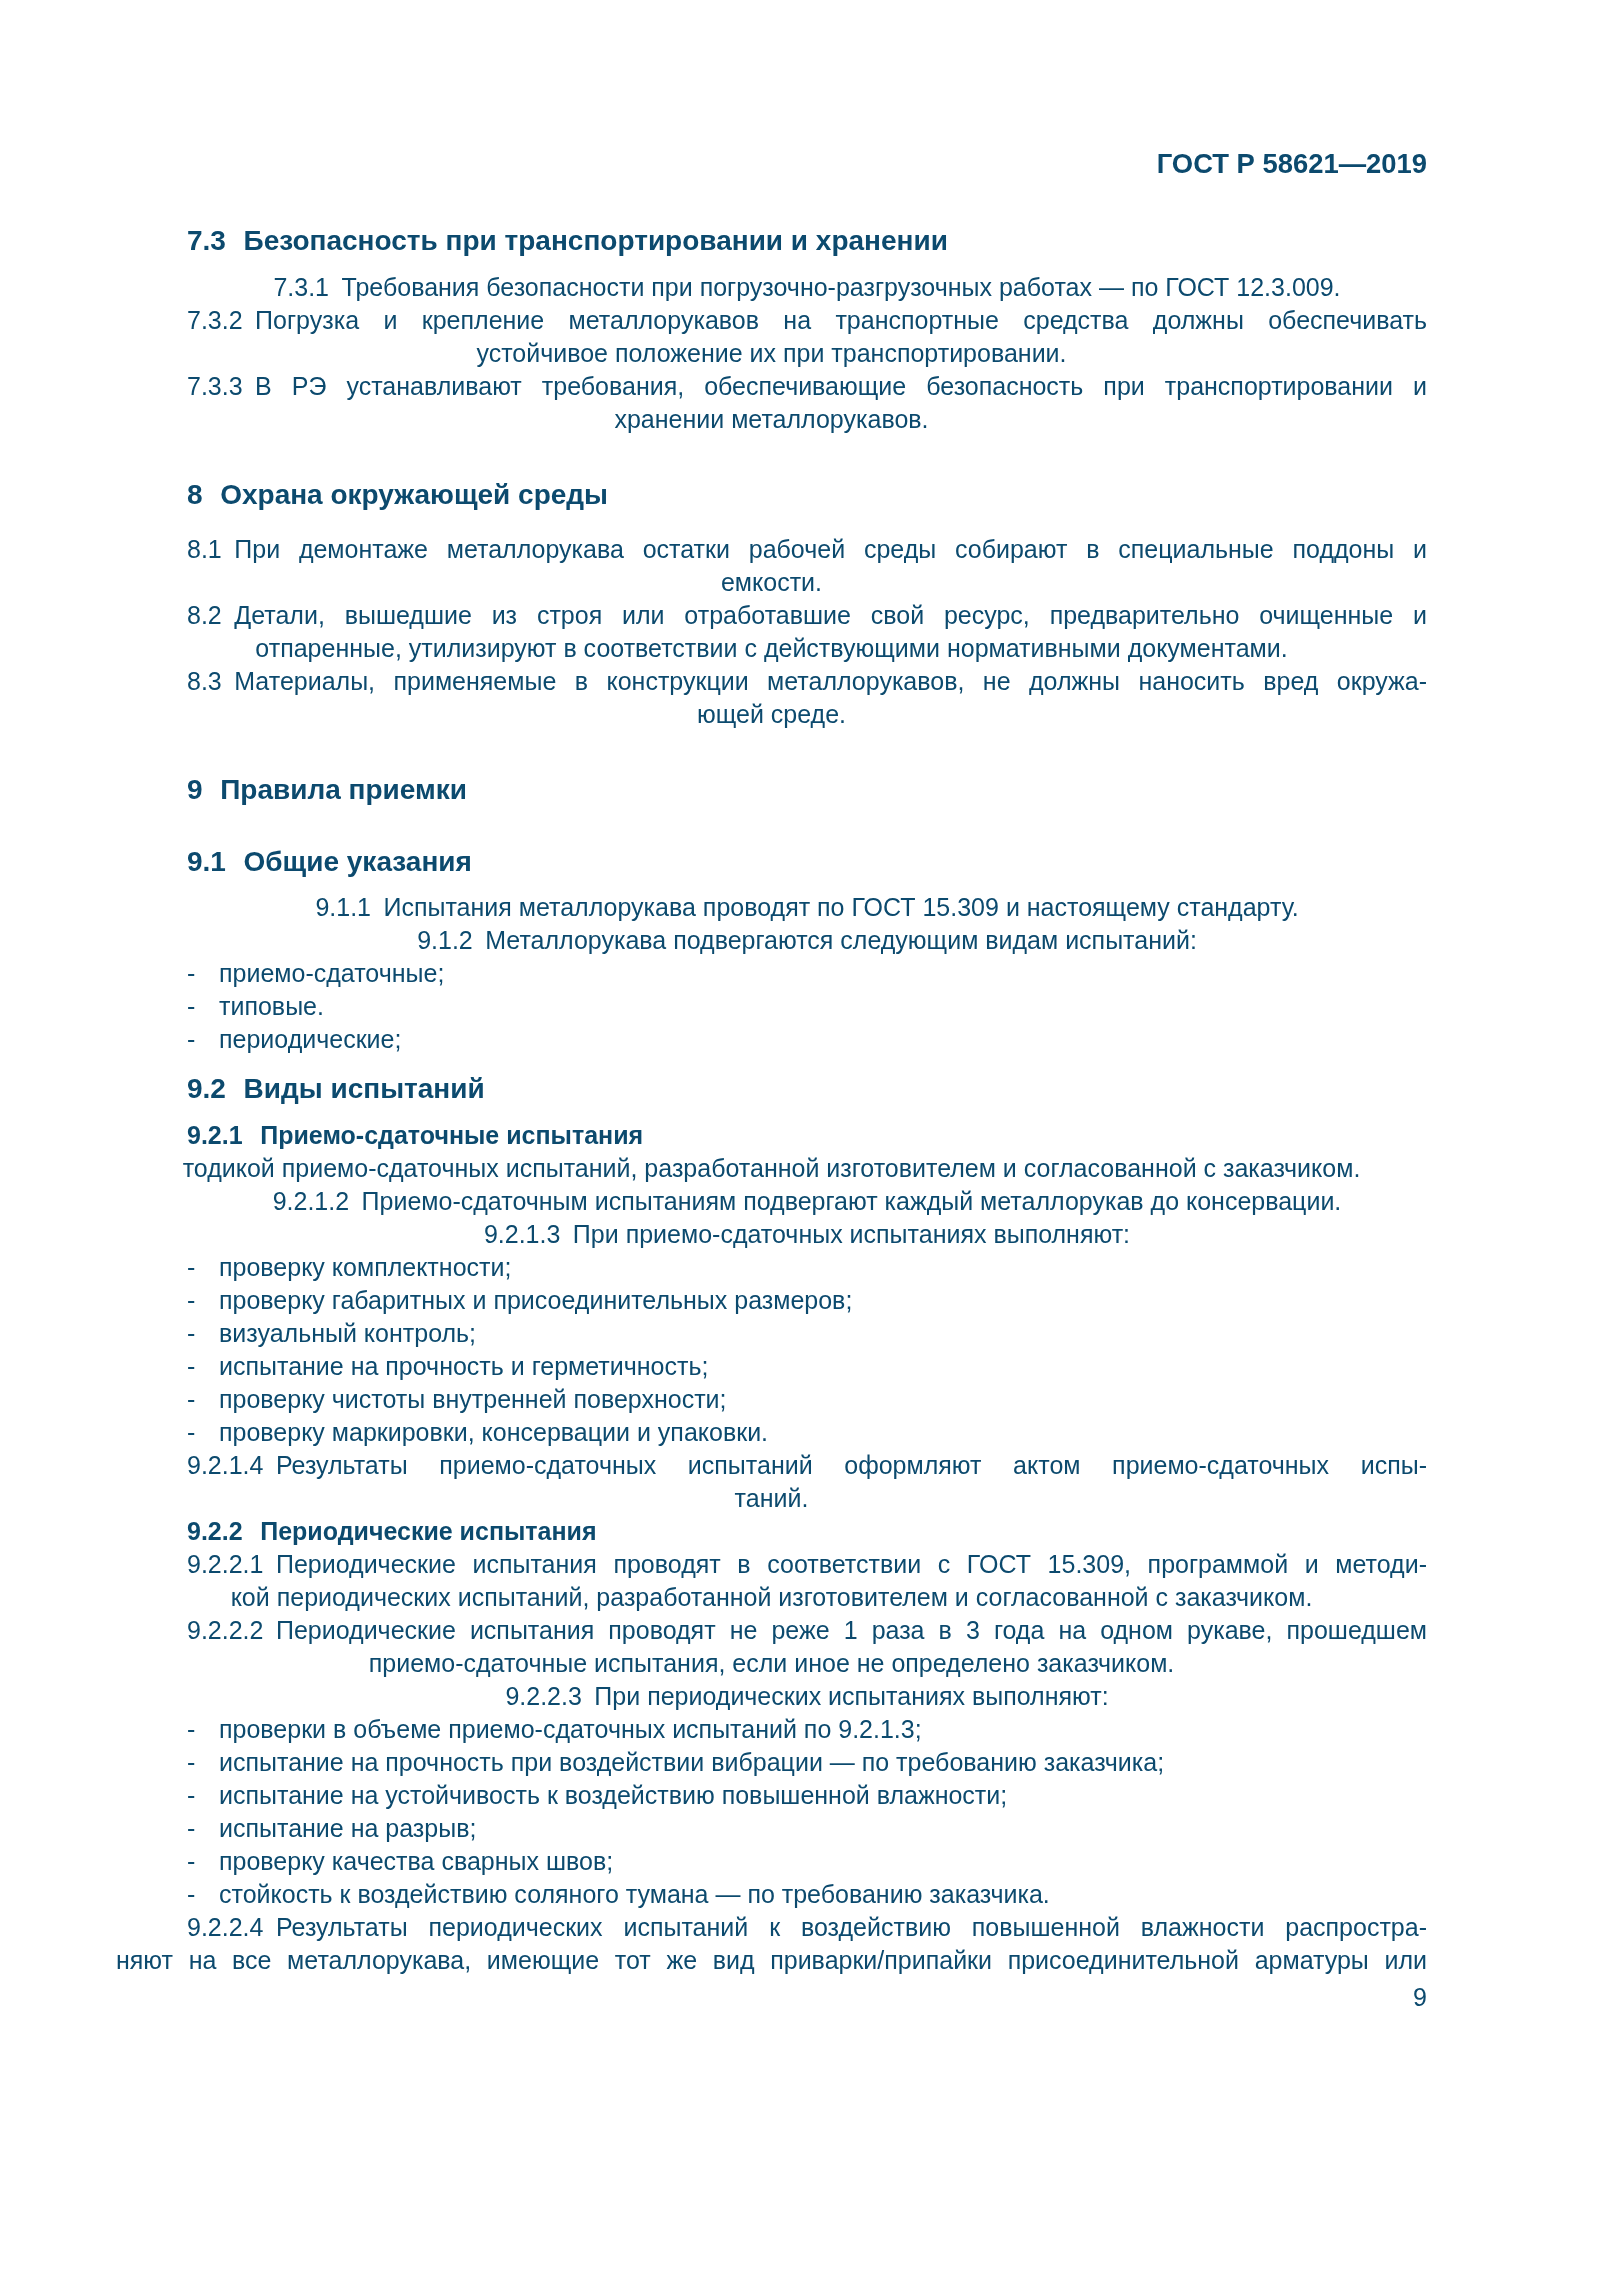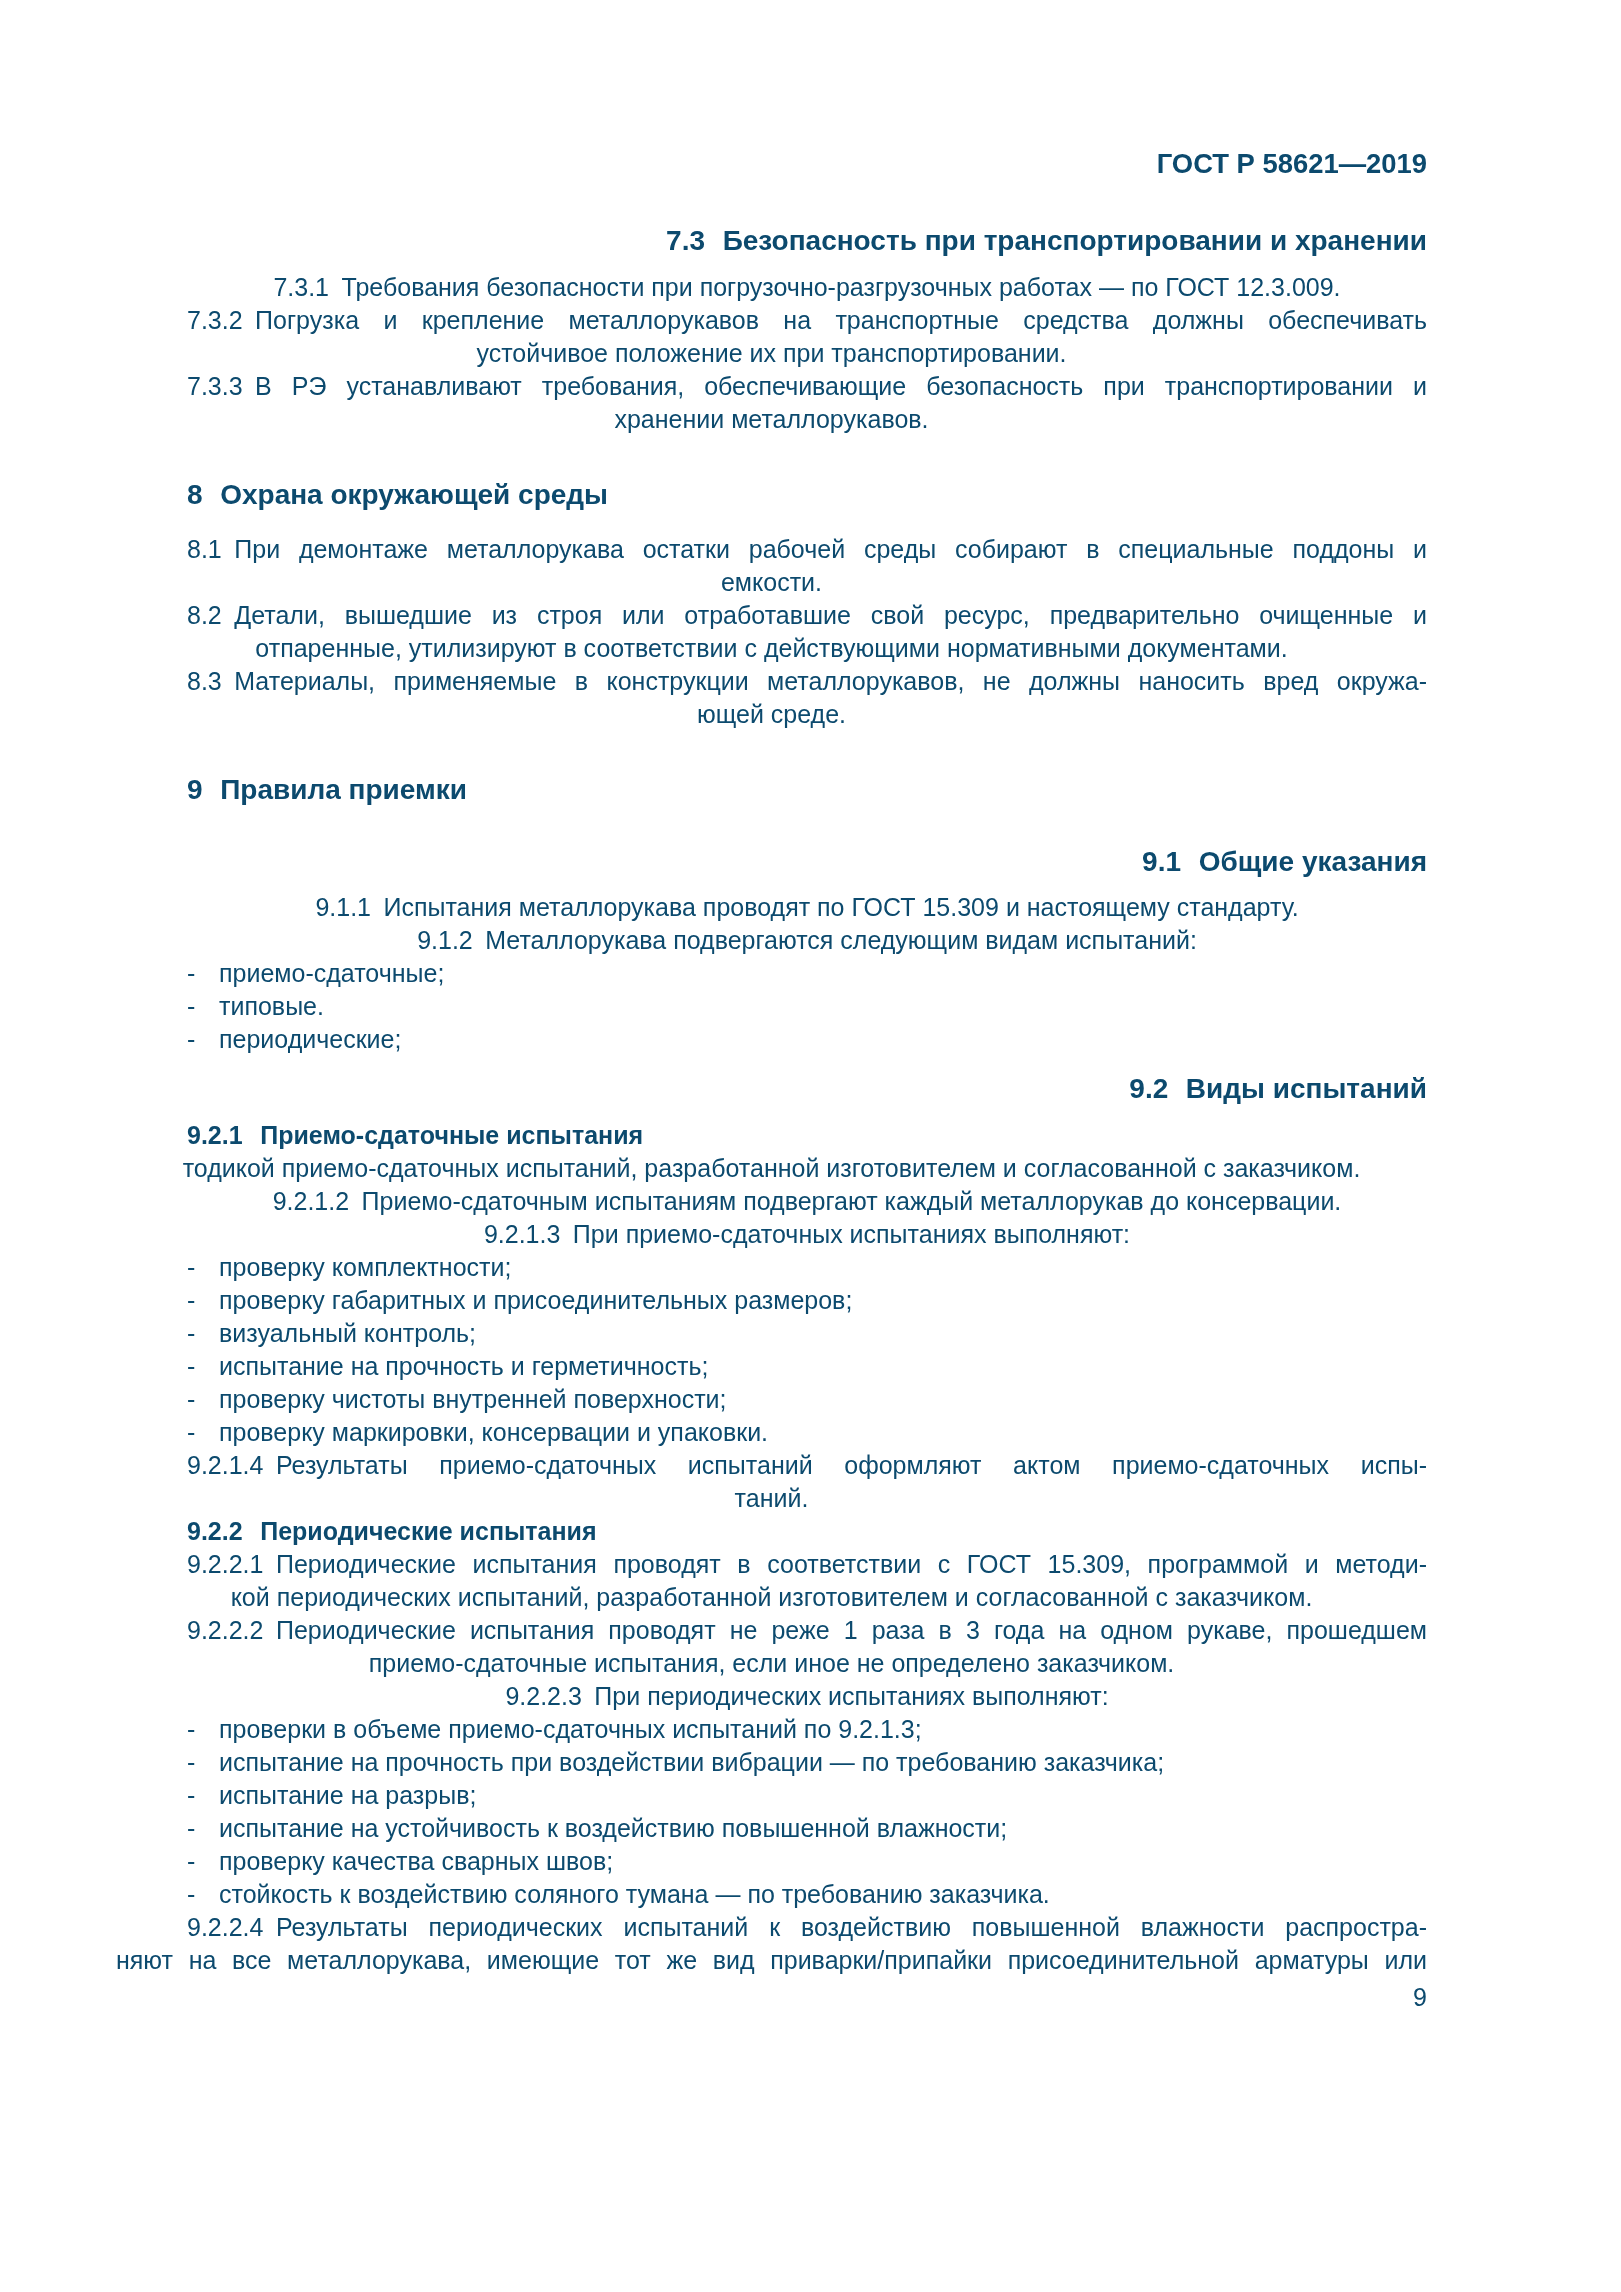--- a/index.html
+++ b/index.html
@@ -32,21 +32,20 @@
     padding: 39px 0 19.6px 71px;
     font-weight: bold;
     font-size: 28px;
     line-height: 39px;
   }
   .h2 {
     padding: 14.7px 0 12.7px 71px;
     font-weight: bold;
     font-size: 28px;
     line-height: 35px;
-    text-align: right;
   }
   .content > .h2:first-child {
     padding-top: 43px;
   }
   .h3 {
     padding-left: 71px;
     font-weight: bold;
   }
   .num { margin-right: 17.6px; }
   .para { }
@@ -140,22 +139,22 @@
       </div>
       <div class="para">
         <div class="line first">9.2.2.2 Периодические испытания проводят не реже 1 раза в 3 года на одном рукаве, прошедшем</div>
         <div class="line last">приемо-сдаточные испытания, если иное не определено заказчиком.</div>
       </div>
       <div class="para">
         <div class="line first last">9.2.2.3 При периодических испытаниях выполняют:</div>
       </div>
       <div class="li"><span class="dash">-</span><span class="li-text">проверки в объеме приемо-сдаточных испытаний по 9.2.1.3;</span></div>
       <div class="li"><span class="dash">-</span><span class="li-text">испытание на прочность при воздействии вибрации — по требованию заказчика;</span></div>
+      <div class="li"><span class="dash">-</span><span class="li-text">испытание на устойчивость к воздействию повышенной влажности;</span></div>
       <div class="li"><span class="dash">-</span><span class="li-text">испытание на разрыв;</span></div>
-      <div class="li"><span class="dash">-</span><span class="li-text">испытание на устойчивость к воздействию повышенной влажности;</span></div>
       <div class="li"><span class="dash">-</span><span class="li-text">проверку качества сварных швов;</span></div>
       <div class="li"><span class="dash">-</span><span class="li-text">стойкость к воздействию соляного тумана — по требованию заказчика.</span></div>
       <div class="para">
         <div class="line first">9.2.2.4 Результаты периодических испытаний к воздействию повышенной влажности распростра-</div>
         <div class="line">няют на все металлорукава, имеющие тот же вид приварки/припайки присоединительной арматуры или</div>
       </div>
     </div>
 
   <div class="page-number">9</div>
 </div>

